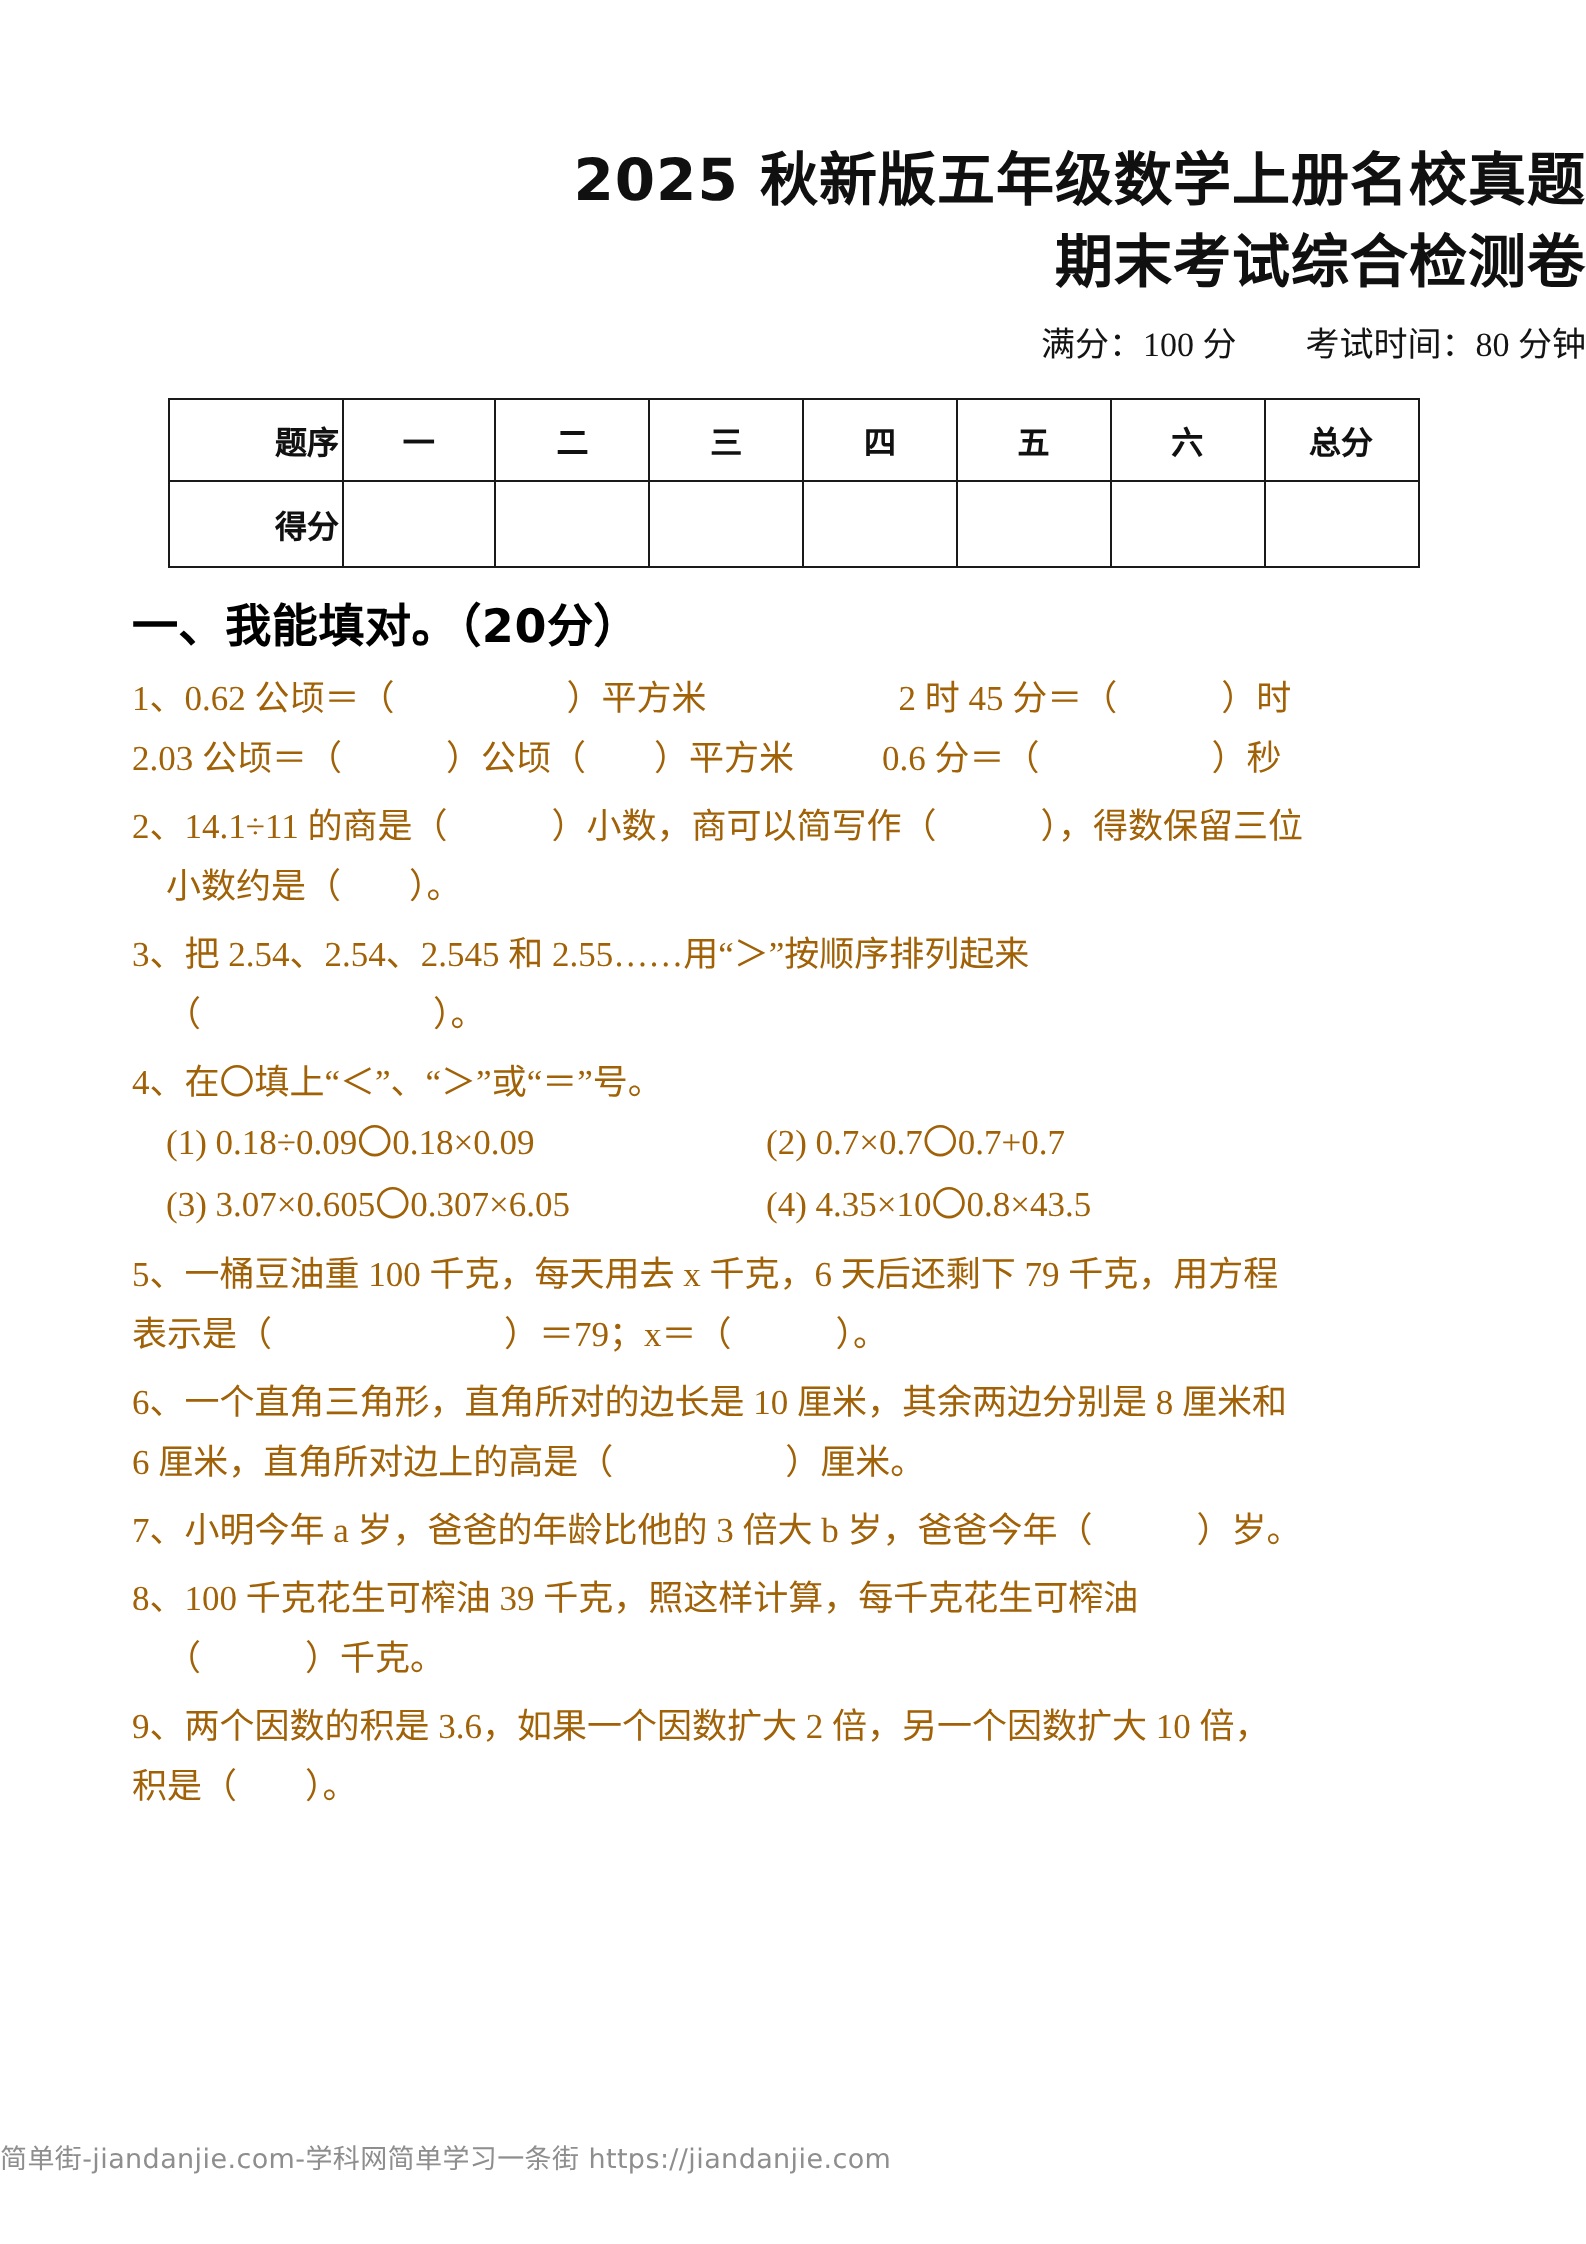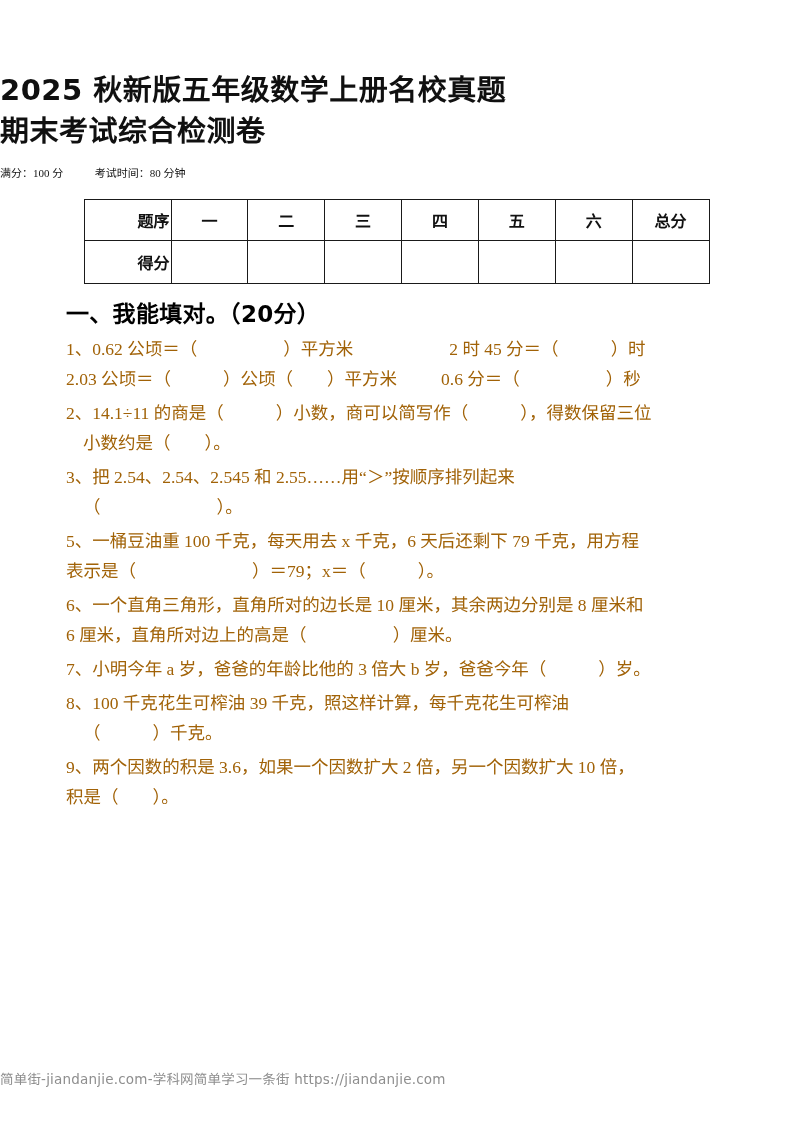--- a/index.html
+++ b/index.html
@@ -21,34 +21,34 @@
     position: absolute;
     left: 0; top: 0;
     width: 793px;
     height: 1122px;
     box-sizing: border-box;
   }
 
   
   .title-block {
     margin-top: 70px;
-    text-align: left;
+    text-align: right;
   }
   .title-line {
     font-family: "DejaVu Sans", "Liberation Sans", sans-serif;
     font-weight: bold;
     font-size: 29px;
     line-height: 41px;
     letter-spacing: 0.5px;
     color: #101010;
     white-space: nowrap;
   }
   .exam-meta {
     margin-top: 9px;
-    font-size: 11px;
+    font-size: 17px;
     line-height: 24px;
     font-family: "Liberation Serif", "DejaVu Serif", serif;
     color: #141414;
     white-space: nowrap;
   }
   .exam-meta .gap {
     display: inline-block;
     width: 26px;
   }
 
@@ -203,20 +203,29 @@
       </span>
     </div>
 
     <div class="q">
       <span class="ln">3、把 2.54、2.54、2.545 和 2.55……用“＞”按顺序排列起来</span>
       <span class="ln indent">
         <span>（</span><span class="blank-xl"></span><span>）。</span>
       </span>
     </div>
 
+    <div class="q">
+      <span class="ln">4、在〇填上“＜”、“＞”或“＝”号。</span>
+      <span class="subrow">
+        <span class="sub-a">(1) 0.18÷0.09〇0.18×0.09</span><span class="sub-b">(2) 0.7×0.7〇0.7+0.7</span>
+      </span>
+      <span class="subrow">
+        <span class="sub-a">(3) 3.07×0.605〇0.307×6.05</span><span class="sub-b">(4) 4.35×10〇0.8×43.5</span>
+      </span>
+    </div>
 
     <div class="q">
       <span class="ln">5、一桶豆油重 100 千克，每天用去 x 千克，6 天后还剩下 79 千克，用方程</span>
       <span class="ln">
         <span>表示是（</span><span class="blank-xl"></span><span>）＝79；x＝（</span><span class="blank-md"></span><span>）。</span>
       </span>
     </div>
 
     <div class="q">
       <span class="ln">6、一个直角三角形，直角所对的边长是 10 厘米，其余两边分别是 8 厘米和</span>

